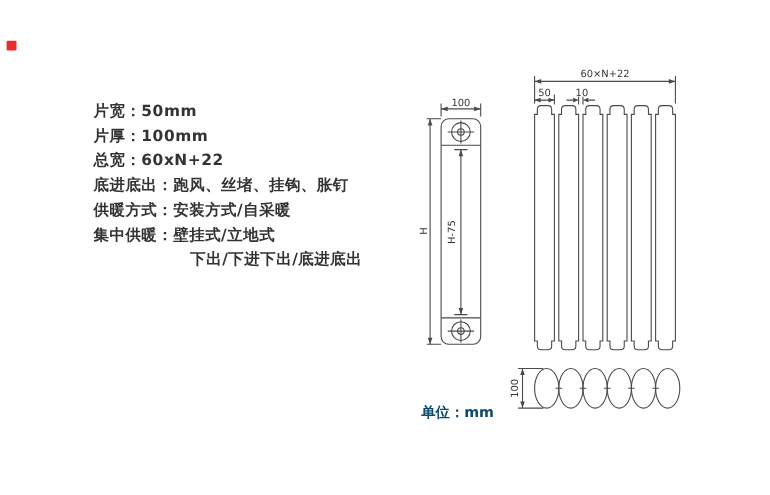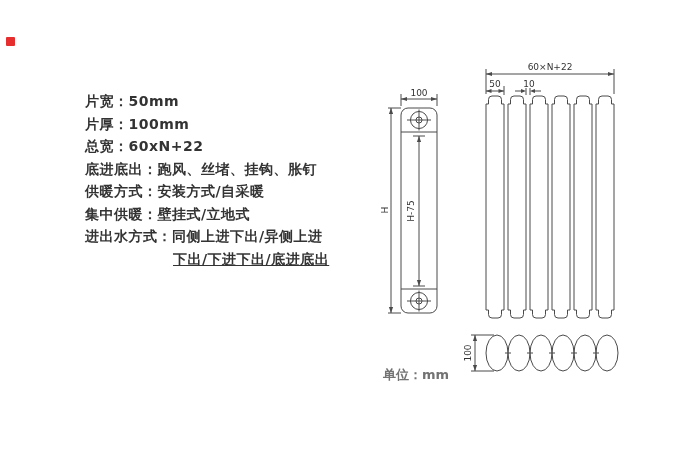--- a/index.html
+++ b/index.html
@@ -12,43 +12,42 @@
   .red-mark{
     position:absolute;left:6px;top:37px;width:9px;height:9px;
     background:#e62e2e;border-radius:1px;
   }
   .specs{
     position:absolute;left:85px;top:90px;
     font-size:14px;font-weight:600;line-height:22.5px;
     letter-spacing:0.5px;white-space:nowrap;
   }
   .specs .row{height:22.5px;}
-  .specs .row.cont{padding-left:88px;text-decoration:underline;}
+  .specs .row.cont{padding-left:88px;}
   .unit-label{
     position:absolute;left:383px;top:366px;
-    font-size:13px;font-weight:600;color:#737373;
+    font-size:13px;font-weight:600;color:#0c4a6e;
   }
   svg.drawing{position:absolute;left:0;top:0;}
   .ln{stroke:#4a4a4a;stroke-width:1;fill:none;}
   .ah{fill:#4a4a4a;stroke:none;}
   .dtx{fill:#333;stroke:none;font-family:"DejaVu Sans","Liberation Sans",sans-serif;font-size:9px;font-weight:400;}
 </style>
 </head>
 <body>
 
 <div class="red-mark"></div>
 
 <div class="specs">
   <div class="row"><span>片宽：</span><span>50mm</span></div>
   <div class="row"><span>片厚：</span><span>100mm</span></div>
   <div class="row"><span>总宽：</span><span>60xN+22</span></div>
   <div class="row"><span>底进底出：</span><span>跑风、丝堵、挂钩、胀钉</span></div>
   <div class="row"><span>供暖方式：</span><span>安装方式/自采暖</span></div>
   <div class="row"><span>集中供暖：</span><span>壁挂式/立地式</span></div>
-  <div class="row"><span>进出水方式：</span><span>同侧上进下出/异侧上进</span></div>
   <div class="row cont"><span>下出/下进下出/底进底出</span></div>
 </div>
 
 <svg class="drawing" width="700" height="450" viewBox="0 0 700 450">
   <defs>
     <path id="slat" d="M488.5,104 V99.5 Q488.5,96 492,96 H498 Q501.5,96 501.5,99.5 V104 H504 V310 H501.5 V314.5 Q501.5,318 498,318 H492 Q488.5,318 488.5,314.5 V310 H486 V104 Z"></path>
     <ellipse id="oval" cx="497" cy="353" rx="11" ry="18"></ellipse>
   </defs>
 
   <g>

